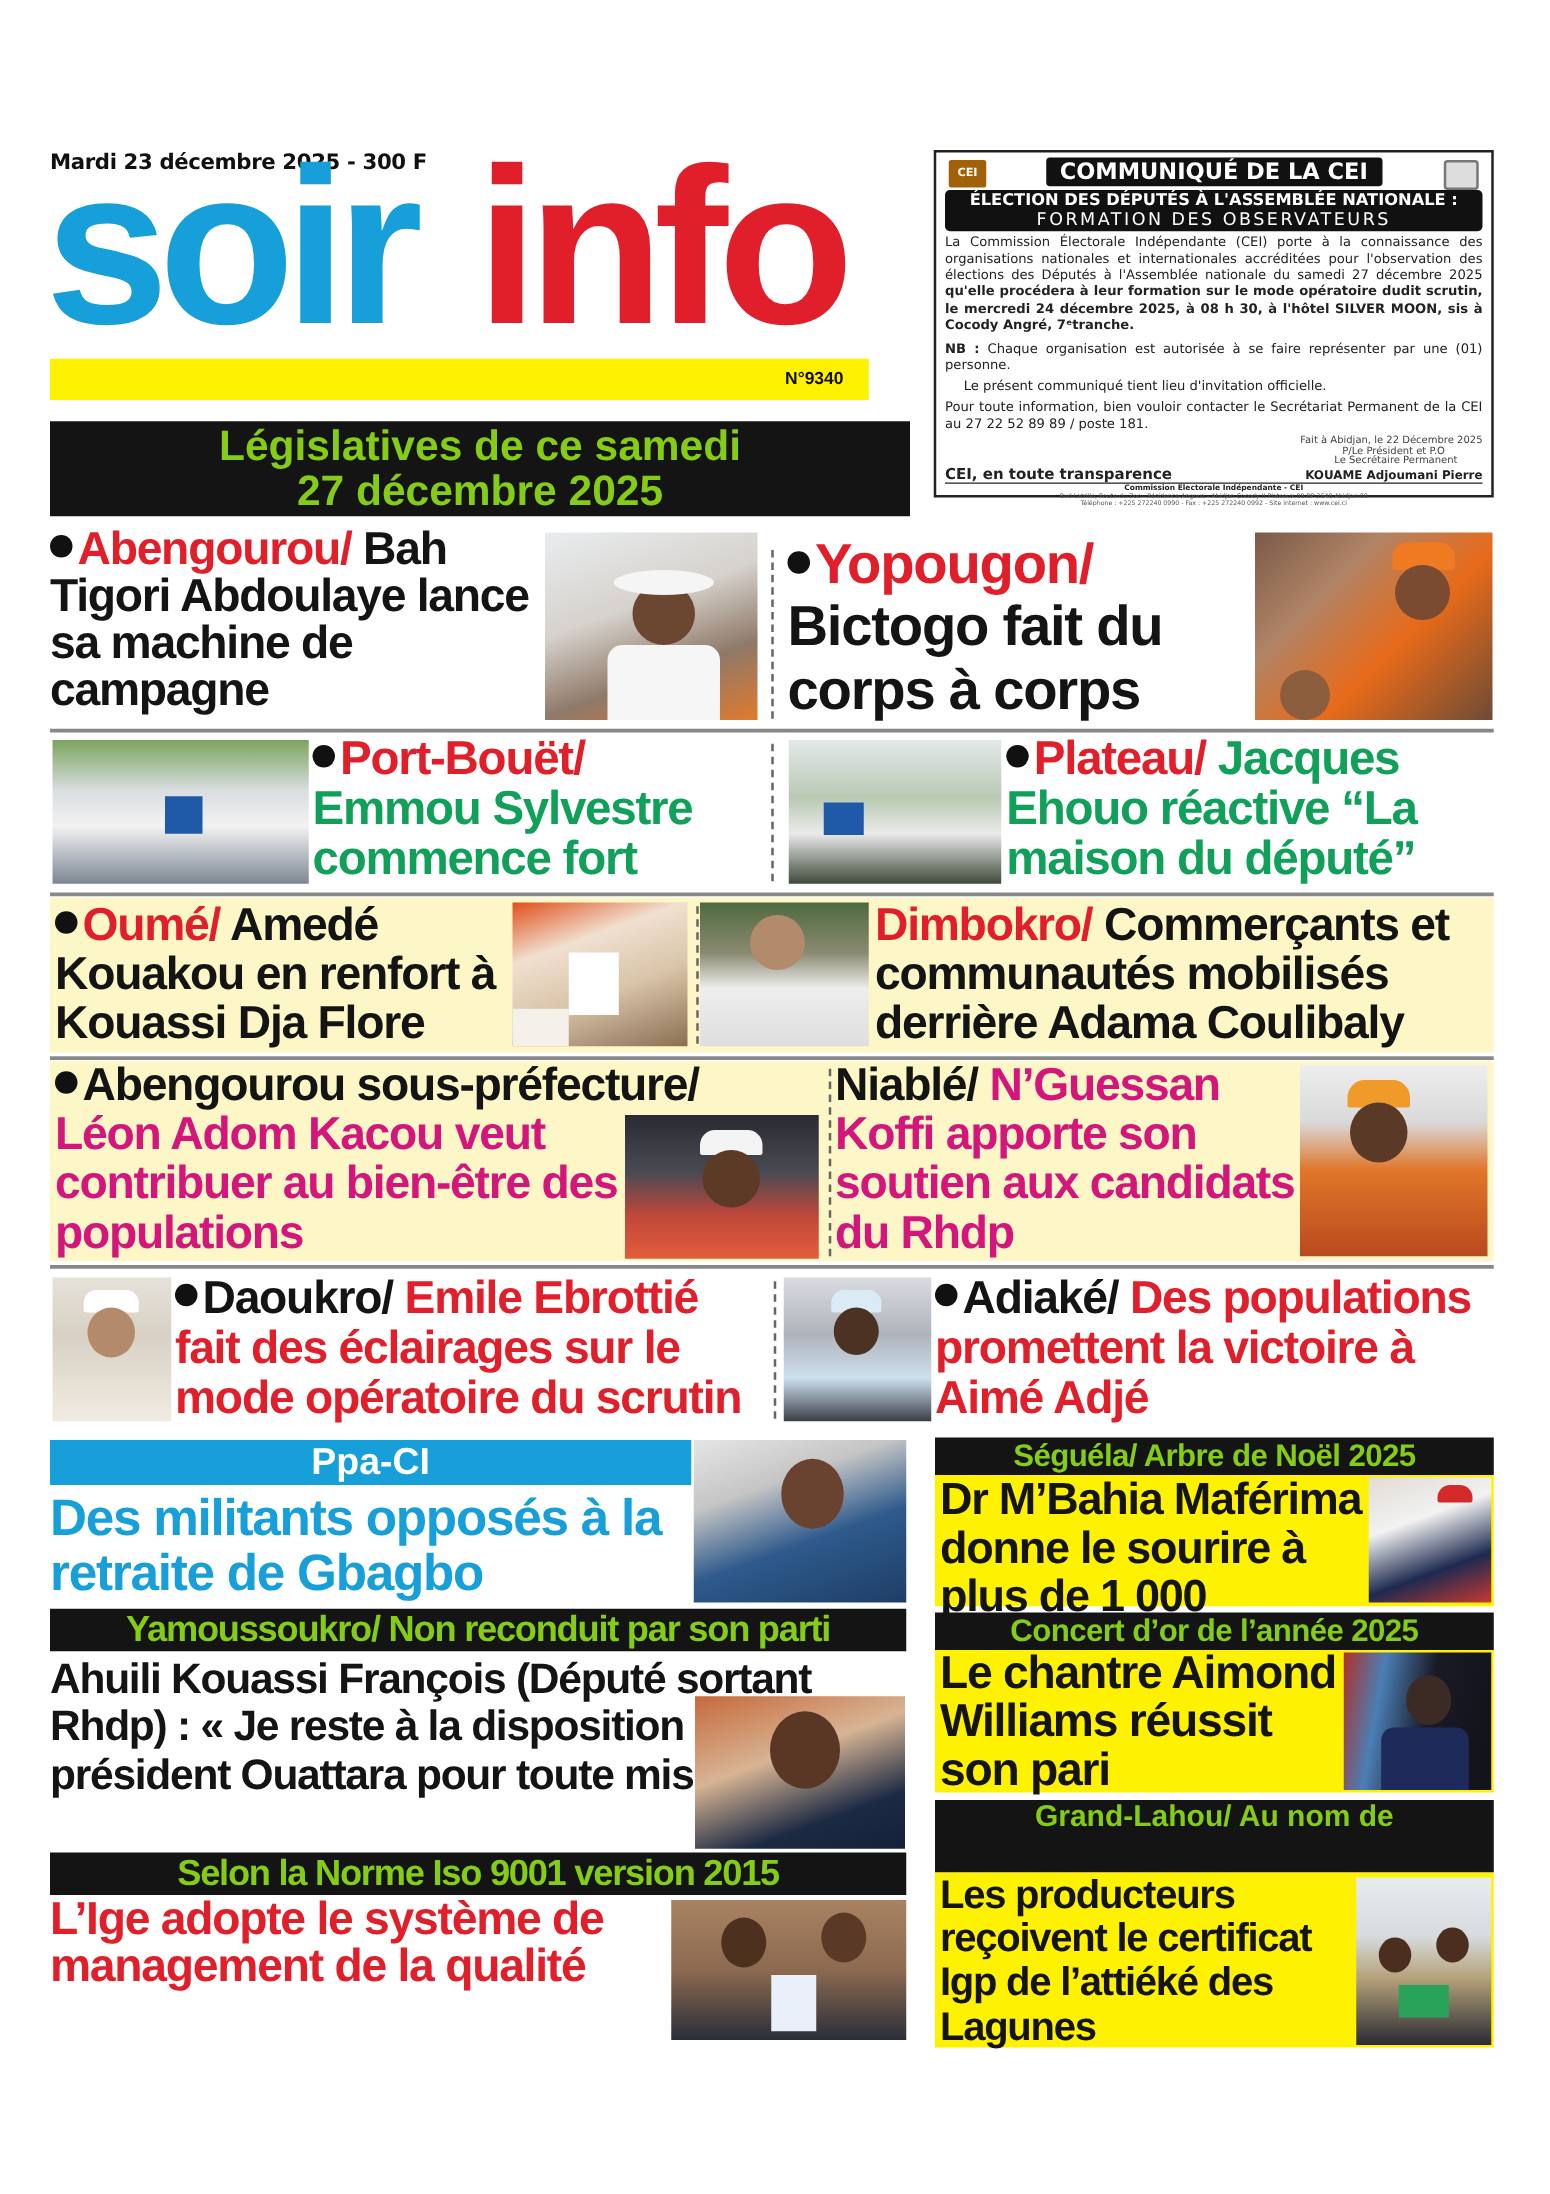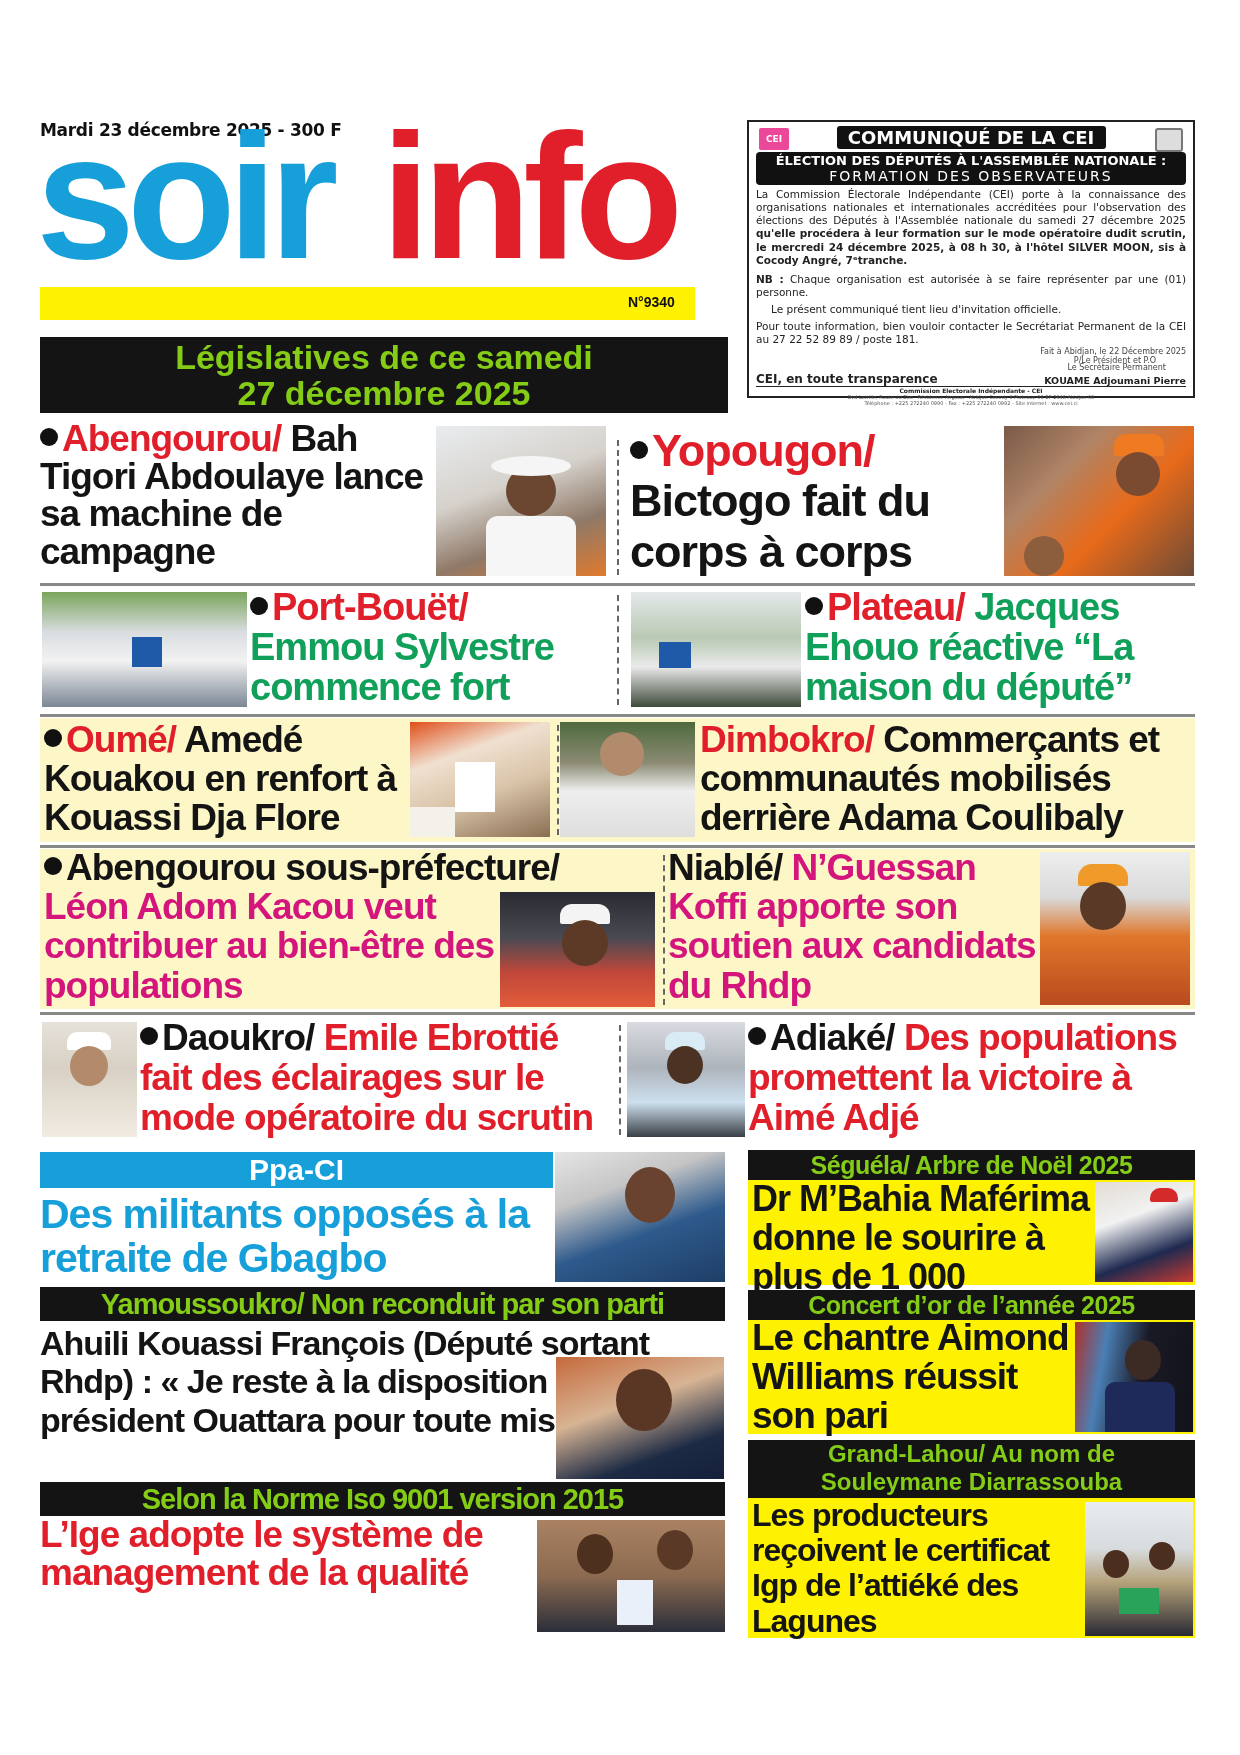--- a/index.html
+++ b/index.html
@@ -28,21 +28,21 @@
 
 <div class="abs" style="left:40px;top:120px;font-size:17px;font-weight:700;color:#111;font-family:'DejaVu Sans',sans-serif;letter-spacing:-0.3px;">Mardi 23 décembre 2025 - 300 F</div>
 <div class="abs" style="left:36px;top:118px;width:670px;height:170px;">
   <span style="position:absolute;left:0;top:-10px;font-size:178px;font-weight:700;color:#169fd8;letter-spacing:-8px;line-height:1;font-family:'Liberation Sans',sans-serif;">soir</span>
   <span style="position:absolute;left:345px;top:-10px;font-size:178px;font-weight:700;color:#e01f2a;letter-spacing:-8px;line-height:1;font-family:'Liberation Sans',sans-serif;">info</span>
 </div>
 <div class="abs yellow" style="left:40px;top:287px;width:655px;height:33px;"></div>
 <div class="abs" style="left:628px;top:294px;font-size:14px;font-weight:700;color:#111;">N°9340</div>
 
 <div class="abs comm" style="left:747px;top:120px;width:448px;height:278px;padding:4px 7px;">
-  <div style="position:absolute;left:10px;top:6px;width:30px;height:22px;background:#ec4899;color:#fff;font-size:9px;font-weight:700;text-align:center;line-height:22px;border-radius:2px;">CEI</div>
+  <div style="position:absolute;left:10px;top:6px;width:30px;height:22px;background:#a16207;color:#fff;font-size:9px;font-weight:700;text-align:center;line-height:22px;border-radius:2px;">CEI</div>
   <div style="position:absolute;right:10px;top:6px;width:28px;height:24px;border:2px solid #777;border-radius:3px;background:#ddd;"></div>
   <div style="margin:0 auto;width:269px;background:#111;color:#fff;text-align:center;font-size:18px;font-weight:700;padding:1px 0;border-radius:3px;">COMMUNIQUÉ DE LA CEI</div>
   <div style="margin-top:3px;background:#111;color:#fff;text-align:center;border-radius:4px;padding:1px 0;">
     <div style="font-size:13px;font-weight:700;">ÉLECTION DES DÉPUTÉS À L'ASSEMBLÉE NATIONALE :</div>
     <div style="font-size:14px;font-weight:400;letter-spacing:2px;">FORMATION DES OBSERVATEURS</div>
   </div>
   <p style="margin-top:3px;"><span>La Commission Électorale Indépendante (CEI) porte à la connaissance des organisations nationales et internationales accréditées pour l'observation des élections des Députés à l'Assemblée nationale du samedi 27 décembre 2025 </span><b>qu'elle procédera à leur formation sur le mode opératoire dudit scrutin, le mercredi 24 décembre 2025, à 08 h 30, à l'hôtel SILVER MOON, sis à Cocody Angré, 7ᵉtranche.</b></p>
   <p style="margin-top:6px;"><b>NB :</b><span> Chaque organisation est autorisée à se faire représenter par une (01) personne.</span></p>
   <p style="margin-top:4px;margin-left:15px;">Le présent communiqué tient lieu d'invitation officielle.</p>
   <p style="margin-top:4px;">Pour toute information, bien vouloir contacter le Secrétariat Permanent de la CEI au 27 22 52 89 89 / poste 181.</p>
@@ -178,21 +178,20 @@
 <div class="abs kicker" style="left:748px;top:1290px;width:447px;height:30px;font-size:25px;line-height:30px;letter-spacing:-0.5px;">Concert d’or de l’année 2025</div>
 <div class="abs yellow" style="left:748px;top:1320px;width:447px;height:114px;"></div>
 <div class="abs hb blk" style="left:752px;top:1318px;width:318px;font-size:37px;line-height:1.06;">Le chantre Aimond Williams réussit son pari</div>
 <div class="photo" style="left:1075px;top:1322px;width:118px;height:110px;background:linear-gradient(100deg,#b0302a 0%,#4a7fb5 25%,#1a1a26 55%,#12121a 100%);">
   <div style="position:absolute;left:50px;top:18px;width:36px;height:40px;border-radius:50%;background:#3c2a24;"></div>
   <div style="position:absolute;left:30px;top:60px;width:70px;height:50px;background:#1e2a5a;border-radius:10px 10px 0 0;"></div>
 </div>
 
 <div class="abs kicker" style="left:748px;top:1440px;width:447px;height:58px;font-size:24px;line-height:28px;">
   <div>Grand-Lahou/ Au nom de</div>
-  <div>Souleymane Diarrassouba</div>
 </div>
 <div class="abs yellow" style="left:748px;top:1498px;width:447px;height:140px;"></div>
 <div class="abs hb blk" style="left:752px;top:1498px;width:330px;font-size:32px;line-height:1.1;">Les producteurs reçoivent le certificat Igp de l’attiéké des Lagunes</div>
 <div class="photo" style="left:1085px;top:1502px;width:108px;height:134px;background:linear-gradient(180deg,#e8ecef 0%,#d7dbde 35%,#b5a27a 60%,#2a2a34 100%);">
   <div style="position:absolute;left:18px;top:48px;width:26px;height:28px;border-radius:50%;background:#4c2e1e;"></div>
   <div style="position:absolute;left:64px;top:40px;width:26px;height:28px;border-radius:50%;background:#4c2e1e;"></div>
   <div style="position:absolute;left:34px;top:86px;width:40px;height:26px;background:#2aa35a;"></div>
 </div>
 
 </body></html>

